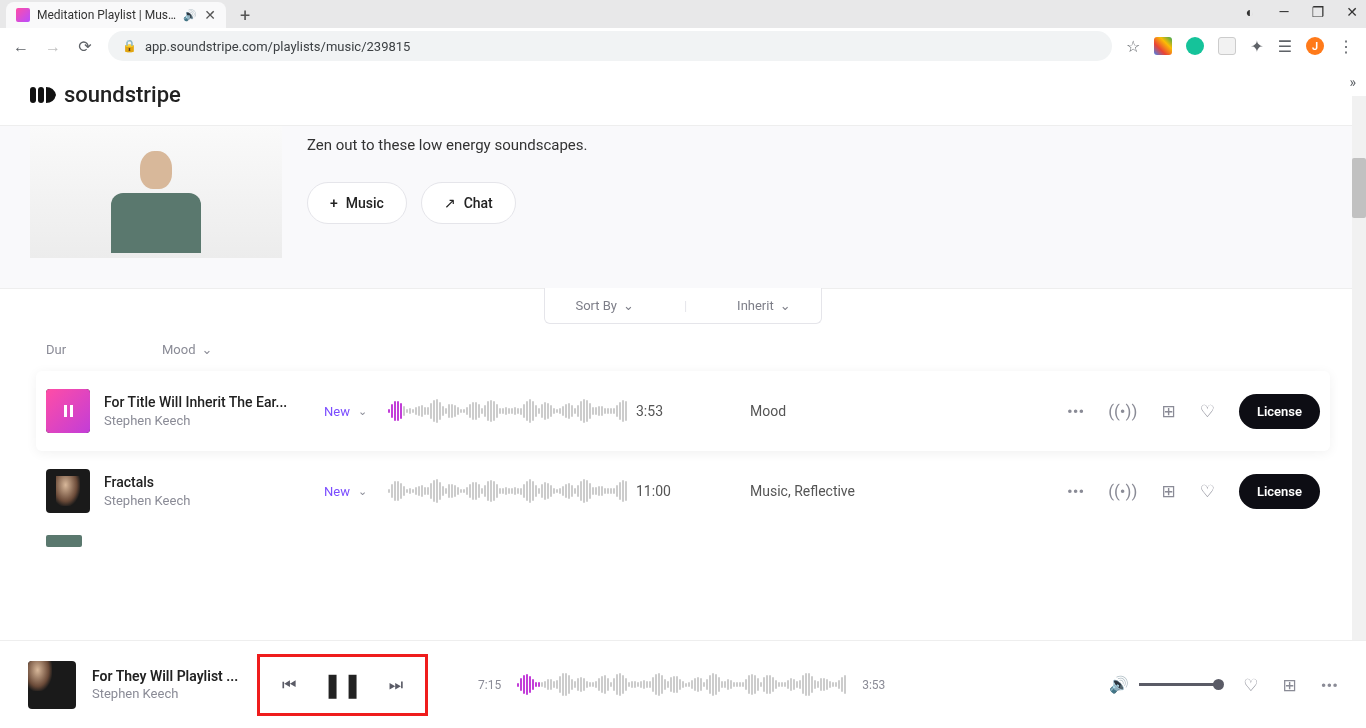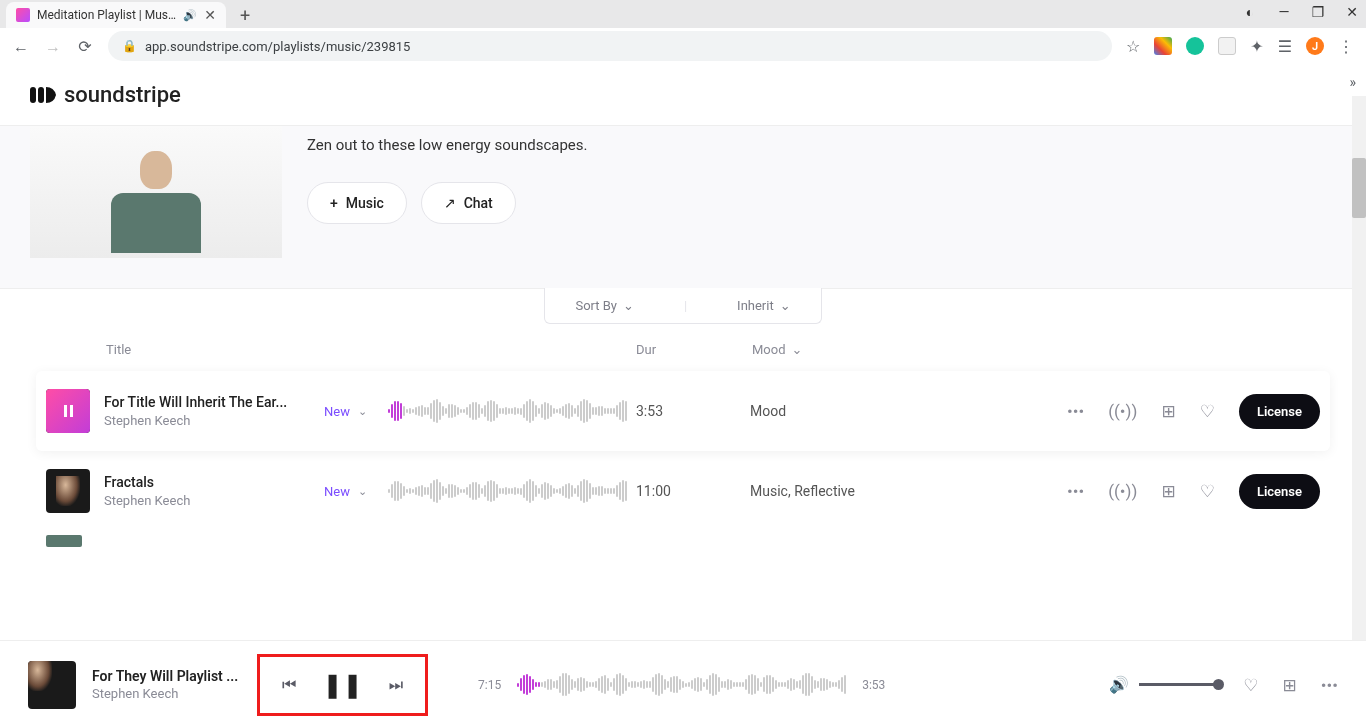--- a/index.html
+++ b/index.html
@@ -208,21 +208,20 @@
         </span>
       <span class="sort-divider">|</span>
       <span class="sort-item">
           <span>Inherit</span>
           <span>⌄</span>
         </span>
     </div>
   </div>
 
   <div class="table-head">
-    <span class="th-title">Title</span>
     <span class="th-dur">Dur</span>
     <span class="th-mood">
         <span>Mood</span>
         <span>⌄</span>
       </span>
   </div>
 
   <div class="tracks">
     <div class="track-row playing">
       <div class="track-thumb">

